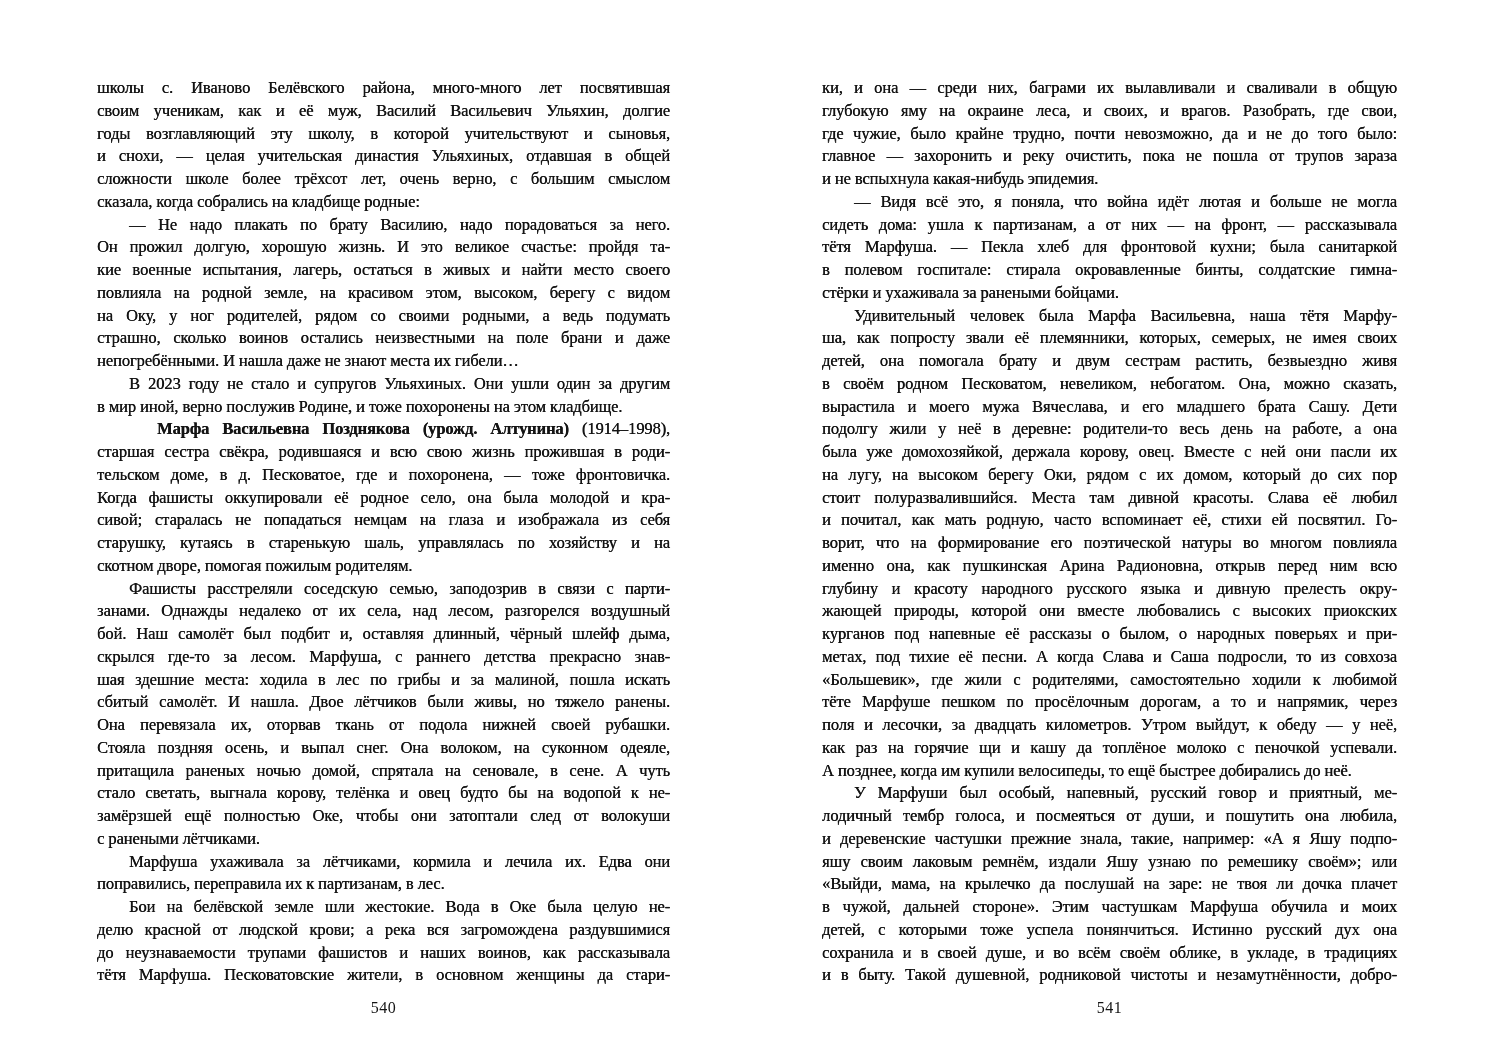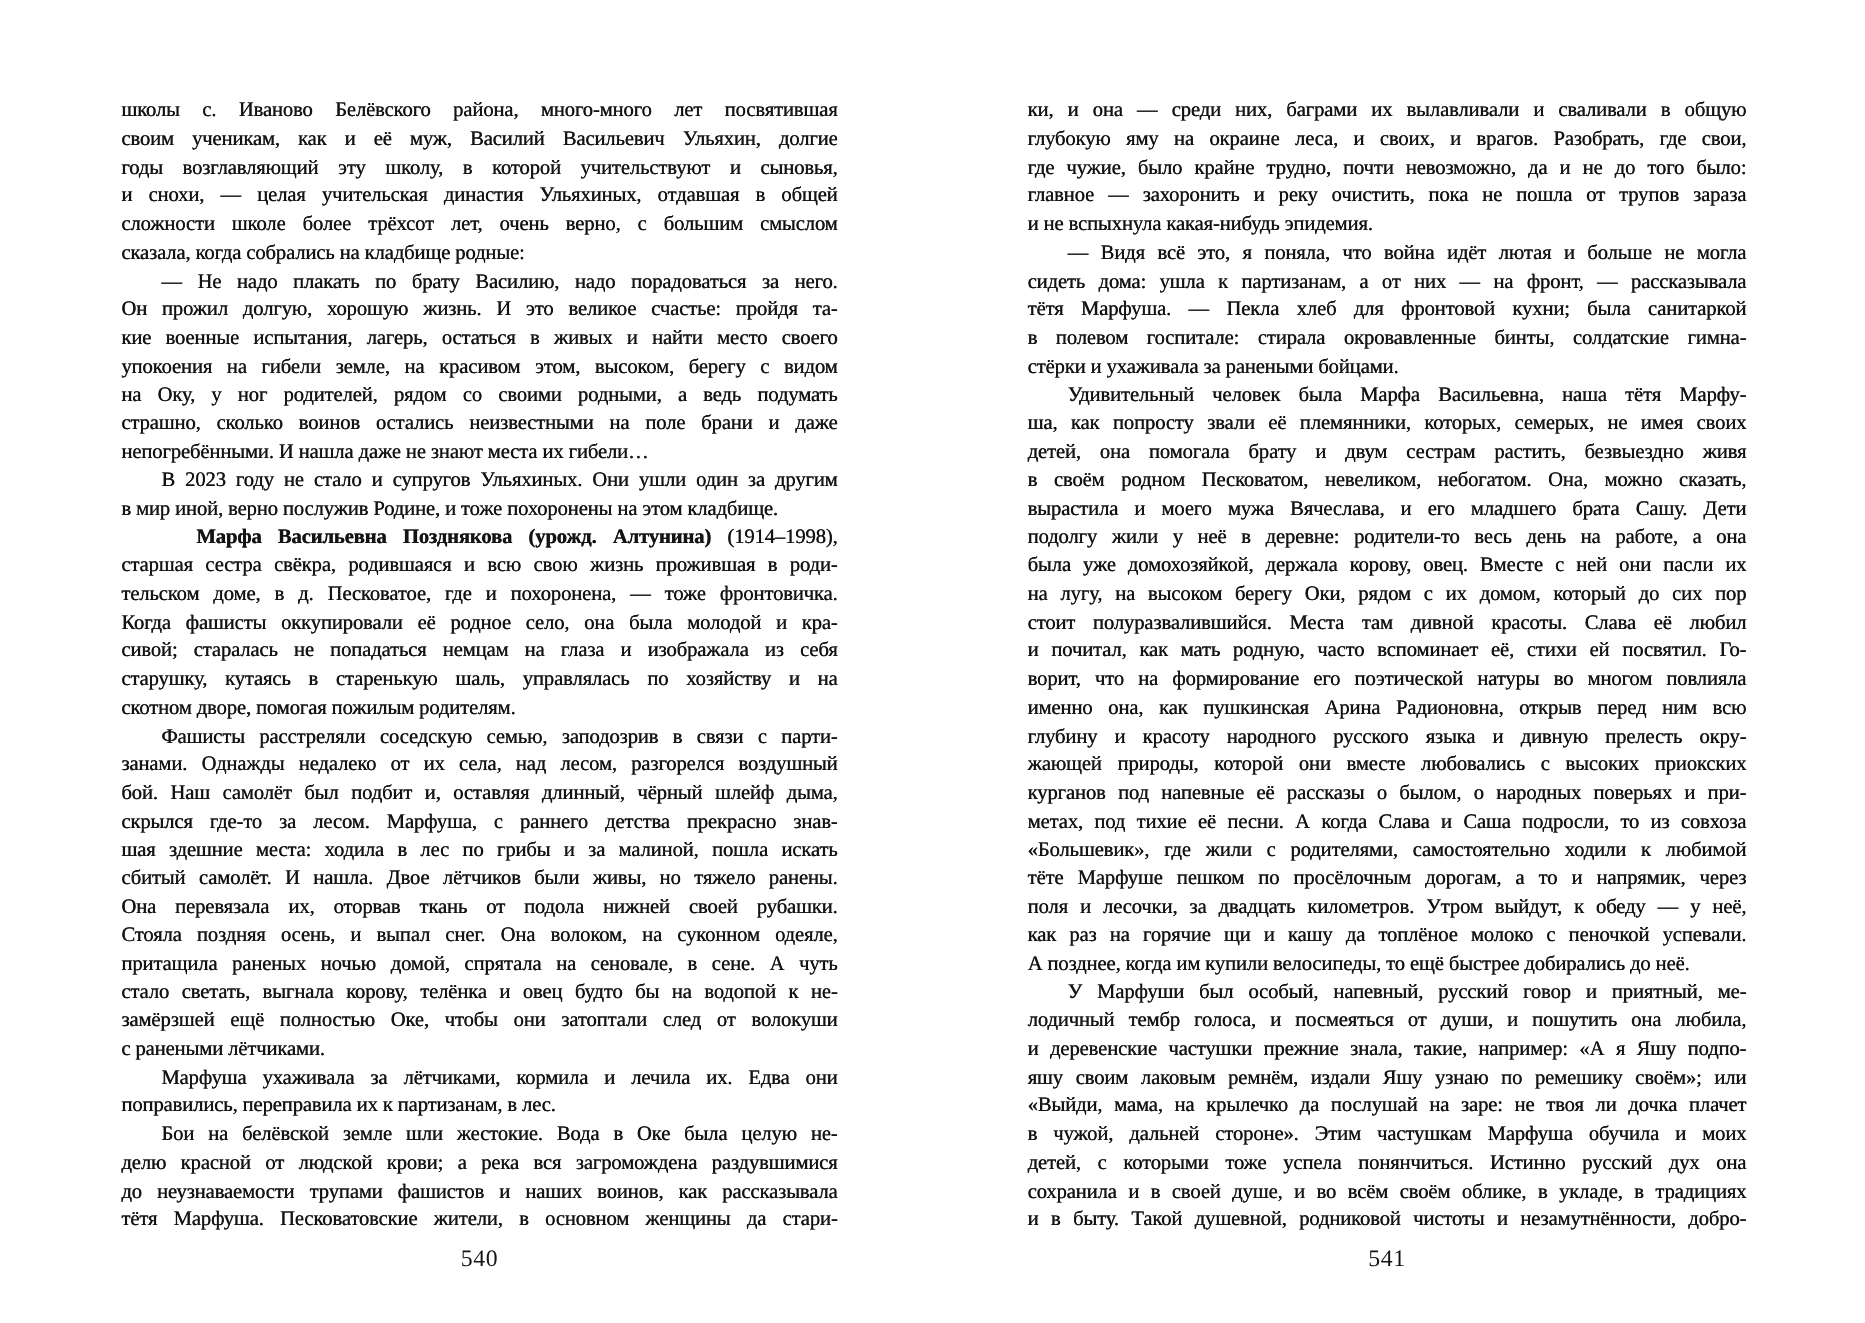--- a/index.html
+++ b/index.html
@@ -46,42 +46,42 @@
   .line.indent {
     text-indent: 32px;
   }
   .bold { font-weight: bold; margin-left: 28px; }
   .page-number {
     position: absolute;
     top: 936px;
     left: 0;
     width: 100%;
     text-align: center;
-    font-size: 19px;
+    font-size: 16px;
     letter-spacing: 0.5px;
     text-shadow: none;
   }
 </style>
 </head>
 <body>
 
 <div class="spread">
 
   <section class="page" id="page-0">
     <div class="page-text">
         <div class="line">школы с. Иваново Белёвского района, много-много лет посвятившая</div>
         <div class="line">своим ученикам, как и её муж, Василий Васильевич Ульяхин, долгие</div>
         <div class="line">годы возглавляющий эту школу, в которой учительствуют и сыновья,</div>
         <div class="line">и снохи, — целая учительская династия Ульяхиных, отдавшая в общей</div>
         <div class="line">сложности школе более трёхсот лет, очень верно, с большим смыслом</div>
         <div class="line parend">сказала, когда собрались на кладбище родные:</div>
         <div class="line indent">— Не надо плакать по брату Василию, надо порадоваться за него.</div>
         <div class="line">Он прожил долгую, хорошую жизнь. И это великое счастье: пройдя та-</div>
         <div class="line">кие военные испытания, лагерь, остаться в живых и найти место своего</div>
-        <div class="line">упокоения на гибели земле, на красивом этом, высоком, берегу с видом</div>
+        <div class="line">повлияла на родной земле, на красивом этом, высоком, берегу с видом</div>
         <div class="line">на Оку, у ног родителей, рядом со своими родными, а ведь подумать</div>
         <div class="line">страшно, сколько воинов остались неизвестными на поле брани и даже</div>
         <div class="line parend">непогребёнными. И нашла даже не знают места их гибели…</div>
         <div class="line indent">В 2023 году не стало и супругов Ульяхиных. Они ушли один за другим</div>
         <div class="line parend">в мир иной, верно послужив Родине, и тоже похоронены на этом кладбище.</div>
         <div class="line indent"><span class="bold">Марфа Васильевна Позднякова (урожд. Алтунина)</span><span> (1914–1998),</span></div>
         <div class="line">старшая сестра свёкра, родившаяся и всю свою жизнь прожившая в роди-</div>
         <div class="line">тельском доме, в д. Песковатое, где и похоронена, — тоже фронтовичка.</div>
         <div class="line">Когда фашисты оккупировали её родное село, она была молодой и кра-</div>
         <div class="line">сивой; старалась не попадаться немцам на глаза и изображала из себя</div>

